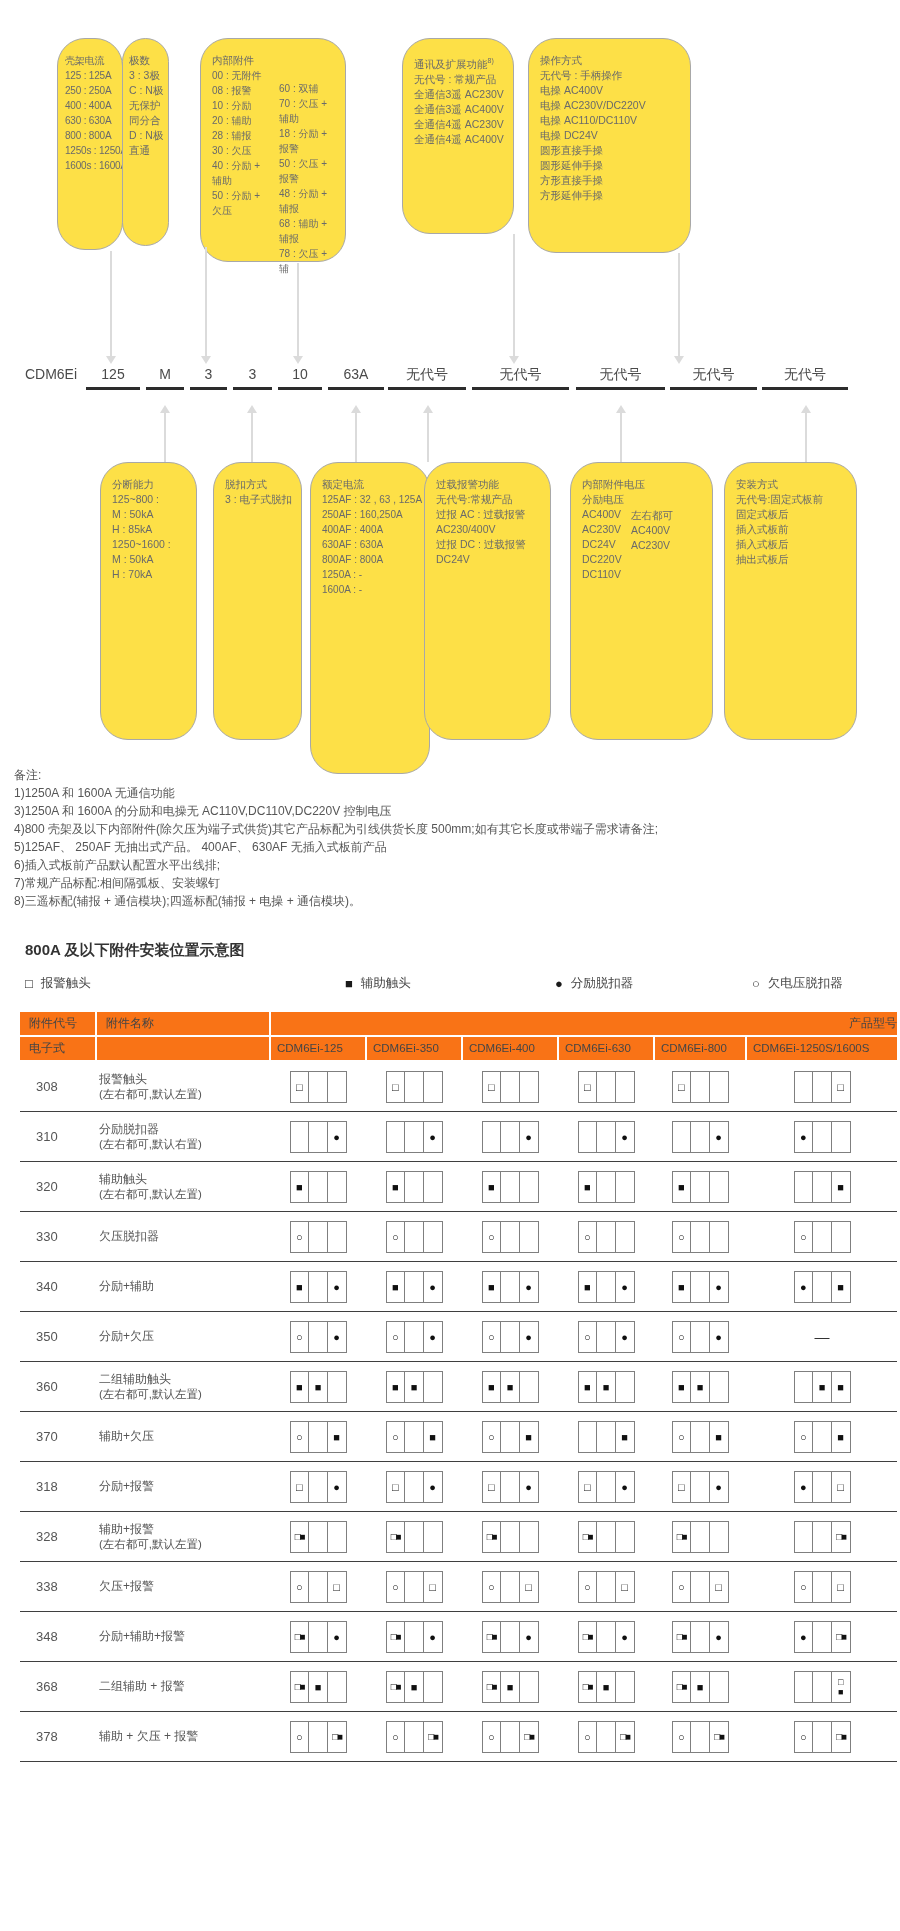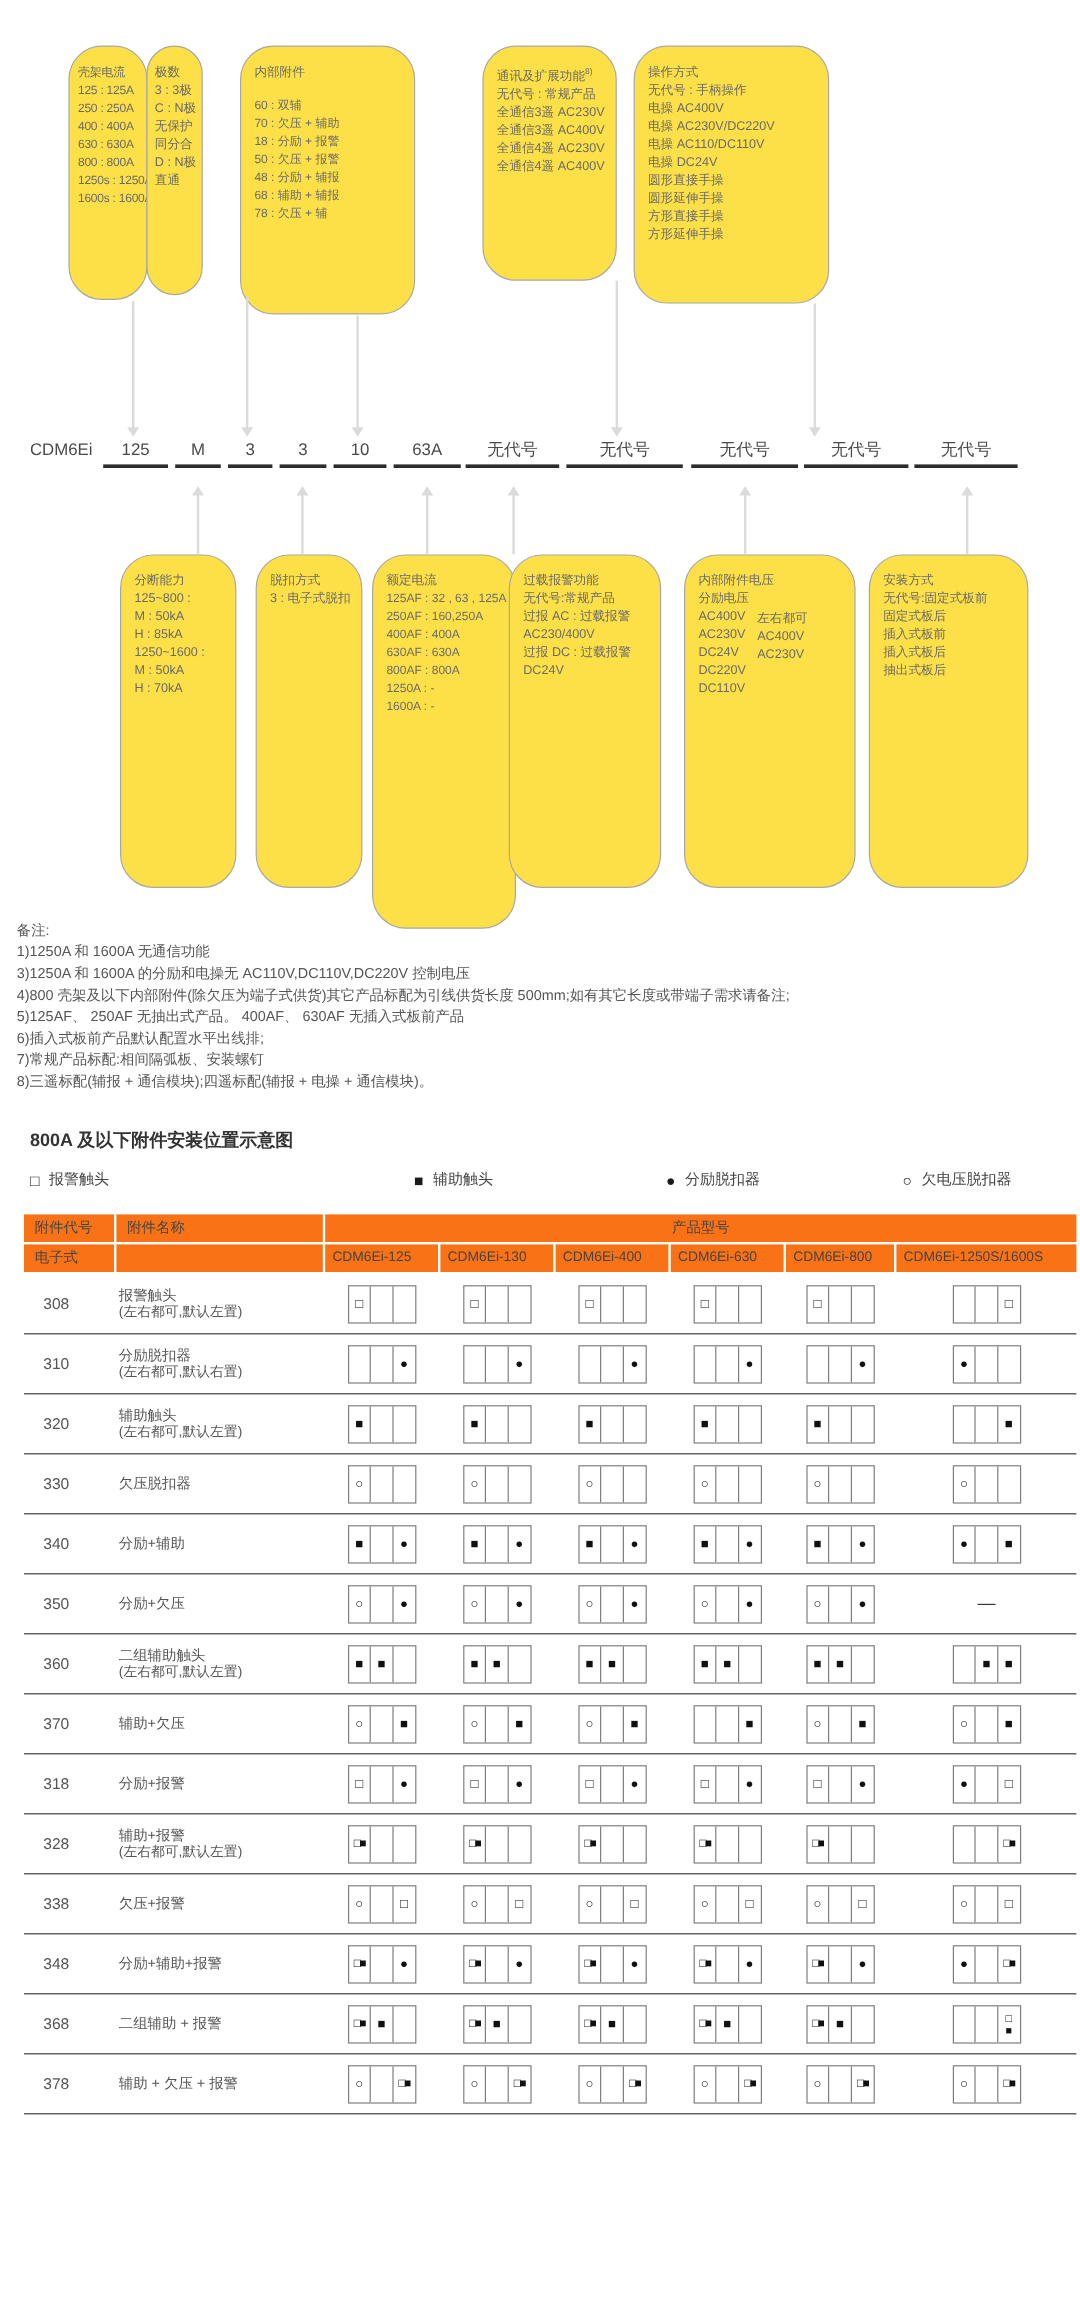--- a/index.html
+++ b/index.html
@@ -46,21 +46,21 @@
   .lg{position:absolute;font-size:12.5px;color:#444;display:flex;align-items:center;gap:8px}
   .lg .sym{font-size:13px;color:#1a1a1a}
   
   #table{position:absolute;left:20px;top:1012px;width:877px}
   .trow{display:grid;grid-template-columns:75px 172px 94px 94px 94px 94px 90px 150px;
         column-gap:2px;align-items:center}
   .thead{margin-bottom:2px}
   .hc{background:#f97316;height:23px;line-height:23px;font-size:12px;color:#454545;
       padding-left:9px;box-sizing:border-box}
   .hc.mdl{font-size:11.5px;padding-left:6px}
-  .hc.grp{grid-column:3/9;text-align:center;padding-left:0}
+  .hc.grp{grid-column:3/9;text-align:right;padding-left:0}
   .brow{min-height:49px;border-bottom:1px solid #3f3f3f}
   .cell.code{padding-left:16px;font-size:13px;color:#555}
   .cell.name{font-size:12px;color:#555;line-height:15px;padding-left:2px}
   .cell.name .nt{font-size:11.5px}
   .cell.sym{text-align:center}
   .sbox{width:55px;height:30px;border:1px solid #7f7f7f;background:#fff;margin:0 auto;
         display:flex;box-sizing:content-box}
   .comp{flex:1;display:flex;align-items:center;justify-content:center;
         font-size:11px;color:#101010;border-right:1px solid #7f7f7f;overflow:hidden}
   .comp.last{border-right:none}
@@ -84,20 +84,30 @@
     </div>
   <div class="bx tb2">
       <div class="bx-title">极数</div>
       <div class="bx-line">3 : 3极</div>
       <div class="bx-line">C : N极无保护同分合</div>
       <div class="bx-line">D : N极直通</div>
     </div>
   <div class="bx tb3">
       <div class="bx-title">内部附件</div>
       <div class="bx-cols">
+        <div class="bx-col c0">
+          <div class="bx-line">00 : 无附件</div>
+          <div class="bx-line">08 : 报警</div>
+          <div class="bx-line">10 : 分励</div>
+          <div class="bx-line">20 : 辅助</div>
+          <div class="bx-line">28 : 辅报</div>
+          <div class="bx-line">30 : 欠压</div>
+          <div class="bx-line">40 : 分励 + 辅助</div>
+          <div class="bx-line">50 : 分励 + 欠压</div>
+        </div>
         <div class="bx-col c1">
           <div class="bx-line">60 : 双辅</div>
           <div class="bx-line">70 : 欠压 + 辅助</div>
           <div class="bx-line">18 : 分励 + 报警</div>
           <div class="bx-line">50 : 欠压 + 报警</div>
           <div class="bx-line">48 : 分励 + 辅报</div>
           <div class="bx-line">68 : 辅助 + 辅报</div>
           <div class="bx-line">78 : 欠压 + 辅</div>
         </div>
       </div>
@@ -243,21 +253,21 @@
 <div id="table">
     <div class="trow thead">
       <div class="hc">附件代号</div>
       <div class="hc">附件名称</div>
       <div class="hc grp">产品型号</div>
     </div>
     <div class="trow thead">
       <div class="hc">电子式</div>
       <div class="hc"></div>
       <div class="hc mdl">CDM6Ei-125</div>
-      <div class="hc mdl">CDM6Ei-130</div>
+      <div class="hc mdl">CDM6Ei-350</div>
       <div class="hc mdl">CDM6Ei-400</div>
       <div class="hc mdl">CDM6Ei-630</div>
       <div class="hc mdl">CDM6Ei-800</div>
       <div class="hc mdl">CDM6Ei-1250S/1600S</div>
     </div>
     <div class="trow brow">
       <div class="cell code">308</div>
       <div class="cell name">
         <div>报警触头</div>
         <div class="nt">(左右都可,默认左置)</div>

